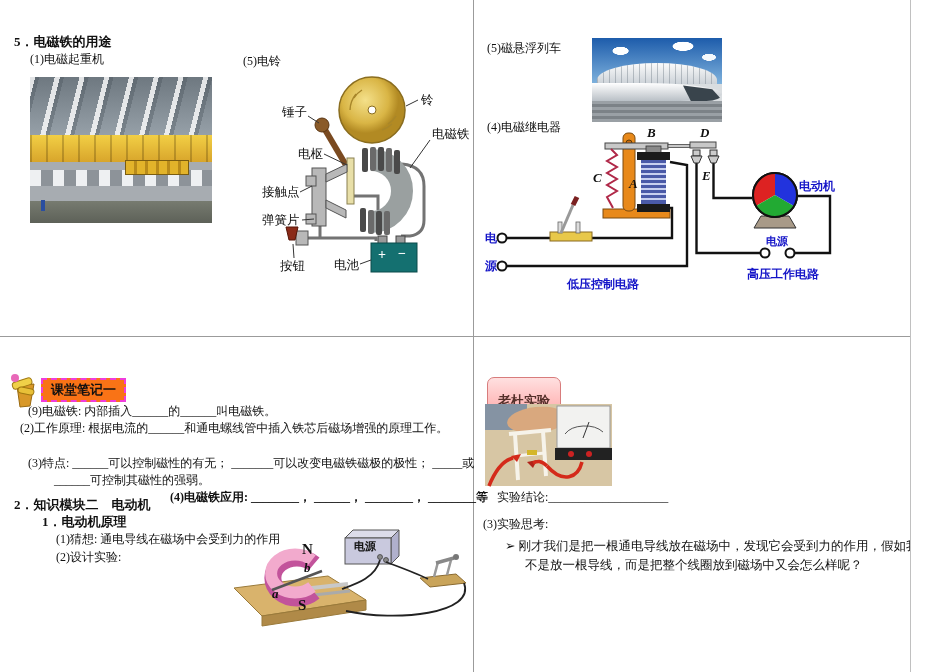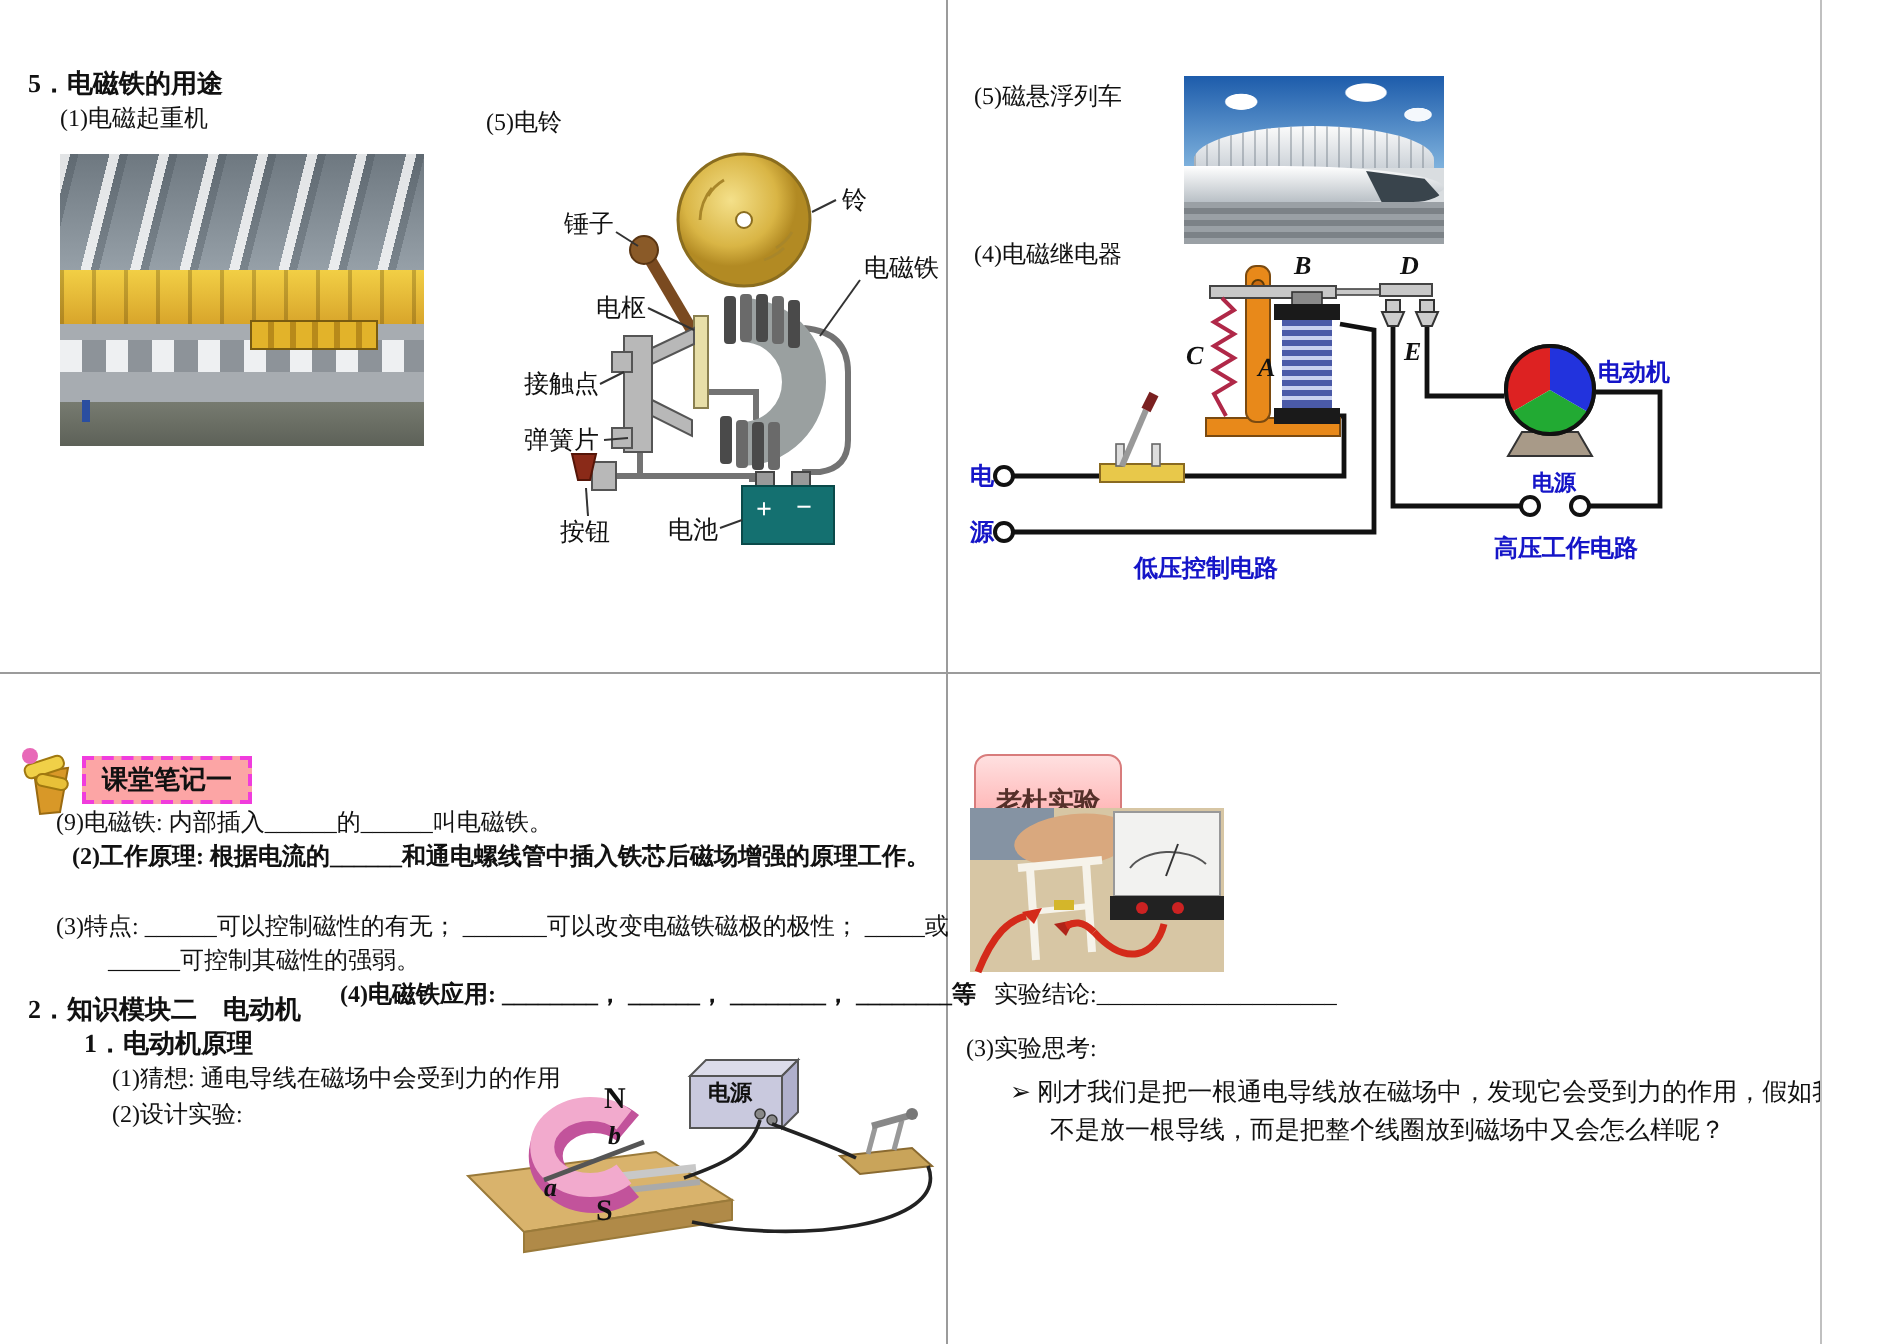--- a/index.html
+++ b/index.html
@@ -8,21 +8,21 @@
   .vline{position:absolute;left:473px;top:0;width:1px;height:672px;background:#9b9b9b;}
   .hline{position:absolute;left:0;top:336px;width:950px;height:1px;background:#9b9b9b;}
   .t{position:absolute;white-space:pre;line-height:1.25;}
   .b{font-weight:bold;}
   .f13{font-size:13px;} .f12{font-size:12px;}
   .note{position:absolute;font-size:12px;line-height:17px;width:434px;
         padding-left:26px;text-indent:-26px;white-space:normal;}
   .bullet-wrap{position:absolute;width:412px;font-size:12.5px;line-height:19px;
         padding-left:20px;text-indent:-20px;white-space:normal;}
   
-  .notes-badge{position:absolute;left:41px;top:378px;background:#fca5a5;border:2px dashed #f03cdc;
+  .notes-badge{position:absolute;left:41px;top:378px;background:#f97316;border:2px dashed #f03cdc;
         padding:1px 8px;font-size:13px;font-weight:bold;}
   .exp-badge{position:absolute;left:487px;top:377px;background:linear-gradient(#ffe0e0,#ff9d9d);
         border:1px solid #d87c7c;border-radius:7px;padding:14px 10px;font-size:13px;font-weight:bold;color:#55302a;}
   
   .crane{position:absolute;left:30px;top:77px;width:182px;height:146px;background:#9aa3ab;overflow:hidden;}
   .crane .roof{position:absolute;left:0;top:0;width:100%;height:40%;
         background:linear-gradient(#6e7880,#96a0a8),#8a949c;}
   .crane .roof:after{content:"";position:absolute;inset:0;
         background:repeating-linear-gradient(104deg,rgba(255,255,255,.8) 0 5px,rgba(70,80,88,.35) 5px 9px,transparent 9px 24px);}
   .crane .beam{position:absolute;left:0;top:40%;width:100%;height:18%;
@@ -273,21 +273,21 @@
   <section>
     <svg class="chalk-icon" width="32" height="38" viewBox="0 0 32 38">
       <polygon points="9,14 26,12 22,34 12,35" fill="#d89828" stroke="#9a6a10"></polygon>
       <rect x="4" y="8" width="20" height="7" rx="3" transform="rotate(-18 14 11)" fill="#f0d048" stroke="#a07810"></rect>
       <rect x="10" y="16" width="16" height="6" rx="3" transform="rotate(12 18 19)" fill="#e8c038" stroke="#a07810"></rect>
       <circle cx="7" cy="6" r="4" fill="#e868b8"></circle>
     </svg>
     <div class="notes-badge">课堂笔记一</div>
 
     <div class="note" style="left:28px;top:403px;">(9)电磁铁: 内部插入______的______叫电磁铁。</div>
-    <div class="note" style="left:36px;top:420px;font-weight:bold;">(2)工作原理: 根据电流的______和通电螺线管中插入铁芯后磁场增强的原理工作。</div>
+    <div class="note" style="left:20px;top:420px;">(2)工作原理: 根据电流的______和通电螺线管中插入铁芯后磁场增强的原理工作。</div>
     <div class="note" style="left:28px;top:455px;">(3)特点: ______可以控制磁性的有无； _______可以改变电磁铁磁极的极性； _____或______可控制其磁性的强弱。</div>
     <div class="note b" style="left:28px;top:489px;text-align:right;">(4)电磁铁应用: ________， ______， ________， ________等</div>
 
     <div class="t b f13" style="left:14px;top:497px;">2．知识模块二　电动机</div>
     <div class="t b f13" style="left:42px;top:514px;">1．电动机原理</div>
     <div class="t f12" style="left:56px;top:532px;">(1)猜想: 通电导线在磁场中会受到力的作用</div>
     <div class="t f12" style="left:56px;top:550px;">(2)设计实验:</div>
 
     <svg style="left:228px;top:526px;" width="247" height="138" viewBox="0 0 247 138">
 

